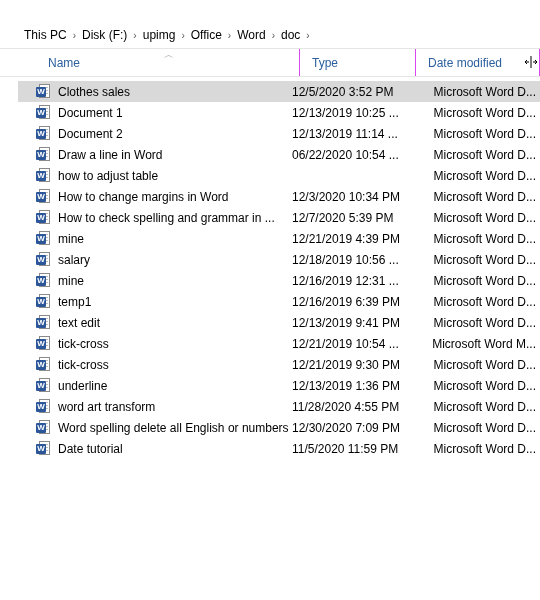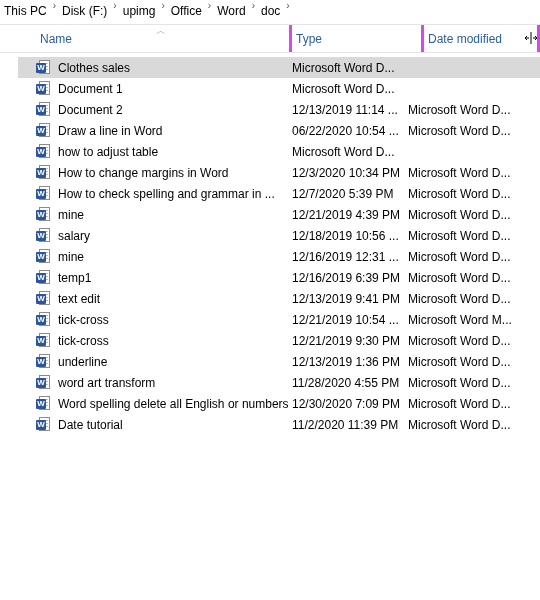--- a/index.html
+++ b/index.html
@@ -1,42 +1,42 @@
 <!DOCTYPE html>
 <html><head>
 <meta charset="utf-8">
 <style>
   * { box-sizing: border-box; font-family: "Segoe UI", Tahoma, sans-serif; }
   body { margin: 0; width: 540px; height: 600px; background: #fff; overflow: hidden; font-size: 12px; color: #000; }
-  .breadcrumb { display: flex; height: 22px; padding: 0 0; }
+  .breadcrumb { display: flex; align-items: center; height: 22px; padding: 0 20px; margin-top: 24px; }
   .breadcrumb span.seg { padding: 0 4px; line-height: 22px; }
   .chev { font-size: 10px; color: #555; padding: 0 2px; user-select: none; }
   .hdr-sep { height: 1px; background: #e5e5e5; margin-top: 2px; }
 
   .columns { display: flex; align-items: center; height: 28px; padding-left: 36px; position: relative; border-bottom: 1px solid #e5e5e5; }
-  .columns .col { display: flex; align-items: center; height: 100%; border-right: 3px solid #d946ef; color: #2b5f9e; font-size: 12px; padding-left: 4px; position: relative; }
+  .columns .col { display: flex; align-items: center; height: 100%; border-right: 1px solid #d946ef; color: #2b5f9e; font-size: 12px; padding-left: 4px; position: relative; margin-left: 8px; }
   .col-name { width: 256px; }
   .col-date { width: 116px; }
   .col-type { flex: 1; border-right: none; }
   .sort-caret { position: absolute; left: 120px; top: -1px; font-size: 10px; color: #888; }
   .resize-handle { position: absolute; right: 2px; top: 6px; width: 14px; height: 14px; color: #000; }
   .resize-handle svg { width: 14px; height: 14px; }
 
   .filelist { padding: 4px 0 0 18px; }
   .row { display: flex; align-items: center; height: 21px; padding-left: 18px; }
   .row.selected { background: #d9d9d9; }
   .icon-cell { width: 22px; display: flex; align-items: center; }
   .w-icon { width: 16px; height: 16px; position: relative; }
   .w-icon .page { position: absolute; left: 3px; top: 0; width: 11px; height: 14px; background: #fff; border: 1px solid #8a8a8a; }
   .w-icon .page .l1,.w-icon .page .l2,.w-icon .page .l3 { position: absolute; left: 2px; height: 1px; background: #bdbdbd; width: 6px; }
   .w-icon .page .l1 { top: 2px; } .w-icon .page .l2 { top: 5px; } .w-icon .page .l3 { top: 8px; }
   .w-icon .badge { position: absolute; left: 0; top: 3px; width: 10px; height: 10px; background: #2b579a; color: #fff; font-size: 8px; font-weight: bold; line-height: 10px; text-align: center; border-radius: 1px; }
   .name-cell { width: 234px; white-space: nowrap; overflow: hidden; text-overflow: ellipsis; }
   .date-cell { width: 116px; color: #000; white-space: nowrap; }
-  .type-cell { flex: 1; color: #000; white-space: nowrap; overflow: hidden; text-overflow: ellipsis; padding-right: 4px; }
+  .type-cell { flex: 1; color: #000; white-space: nowrap; overflow: hidden; text-overflow: ellipsis; padding-right: 4px; text-align: right; }
 </style>
 </head>
 <body>
 
 <div class="breadcrumb" id="breadcrumb">
     <span class="seg">This PC</span>
     <span class="chev">›</span>
     <span class="seg">Disk (F:)</span>
     <span class="chev">›</span>
     <span class="seg">upimg</span>
@@ -78,34 +78,36 @@
         <div class="w-icon">
           <div class="page">
             <div class="l1"></div>
             <div class="l2"></div>
             <div class="l3"></div>
           </div>
           <div class="badge">W</div>
         </div>
       </div>
       <div class="name-cell">Clothes sales</div>
+      <div class="date-cell">12/5/2020 3:52 PM</div>
       <div class="type-cell">Microsoft Word D...</div>
     </div>
     <div class="row">
       <div class="icon-cell">
         <div class="w-icon">
           <div class="page">
             <div class="l1"></div>
             <div class="l2"></div>
             <div class="l3"></div>
           </div>
           <div class="badge">W</div>
         </div>
       </div>
       <div class="name-cell">Document 1</div>
+      <div class="date-cell">12/13/2019 10:25 ...</div>
       <div class="type-cell">Microsoft Word D...</div>
     </div>
     <div class="row">
       <div class="icon-cell">
         <div class="w-icon">
           <div class="page">
             <div class="l1"></div>
             <div class="l2"></div>
             <div class="l3"></div>
           </div>
@@ -330,16 +332,16 @@
         <div class="w-icon">
           <div class="page">
             <div class="l1"></div>
             <div class="l2"></div>
             <div class="l3"></div>
           </div>
           <div class="badge">W</div>
         </div>
       </div>
       <div class="name-cell">Date tutorial</div>
-      <div class="date-cell">11/2/2020 11:39 PM</div>
+      <div class="date-cell">11/5/2020 11:59 PM</div>
       <div class="type-cell">Microsoft Word D...</div>
     </div>
   </div>
 
 </body></html>

